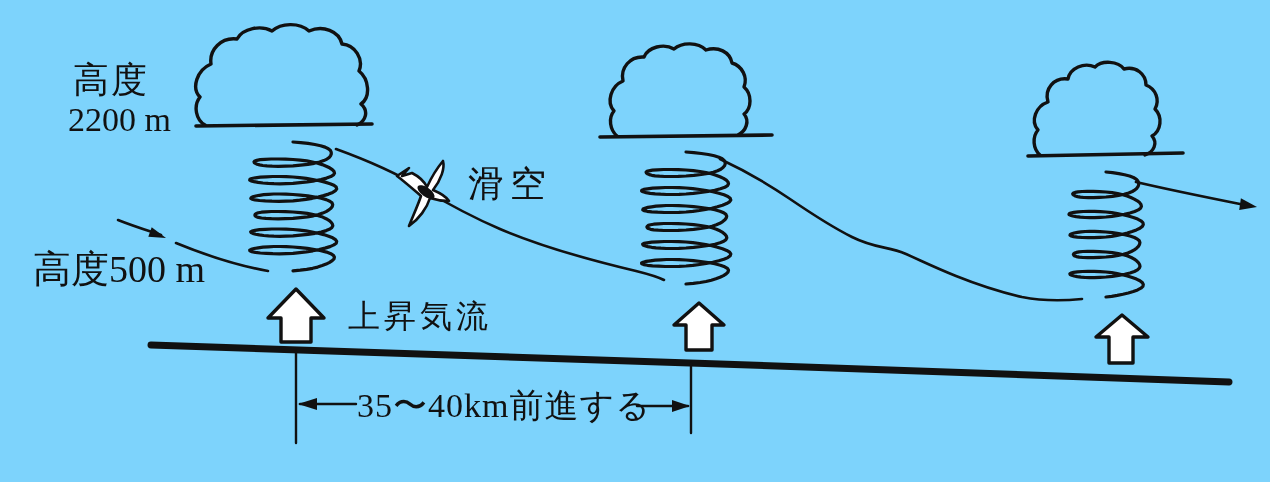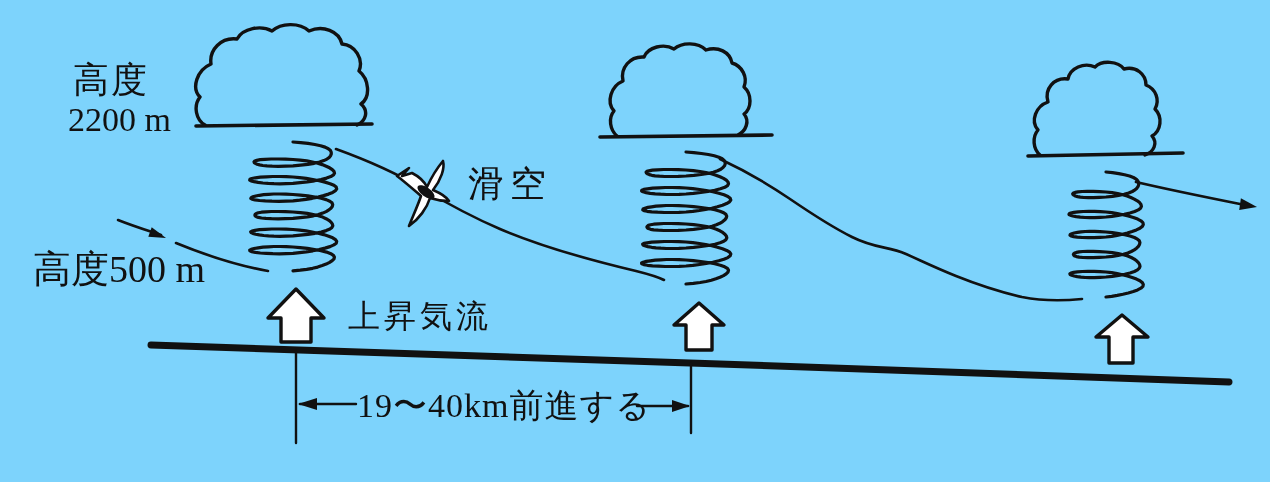--- a/index.html
+++ b/index.html
@@ -132,14 +132,14 @@
       <polygon fill="#111111" stroke="none" points="298,404 317,398 317,410"></polygon>
       <polygon fill="#111111" stroke="none" points="690,406 672,400 672,412"></polygon>
     </g>
   </svg>
 
   <div class="lbl lbl-altitude-title">高度</div>
   <div class="lbl lbl-altitude-value">2200 m</div>
   <div class="lbl lbl-altitude-entry">高度500 m</div>
   <div class="lbl lbl-gliding">滑空</div>
   <div class="lbl lbl-updraft">上昇気流</div>
-  <div class="lbl lbl-distance">19〜40km前進する</div>
+  <div class="lbl lbl-distance">35〜40km前進する</div>
 </div>
 
 </body></html>

